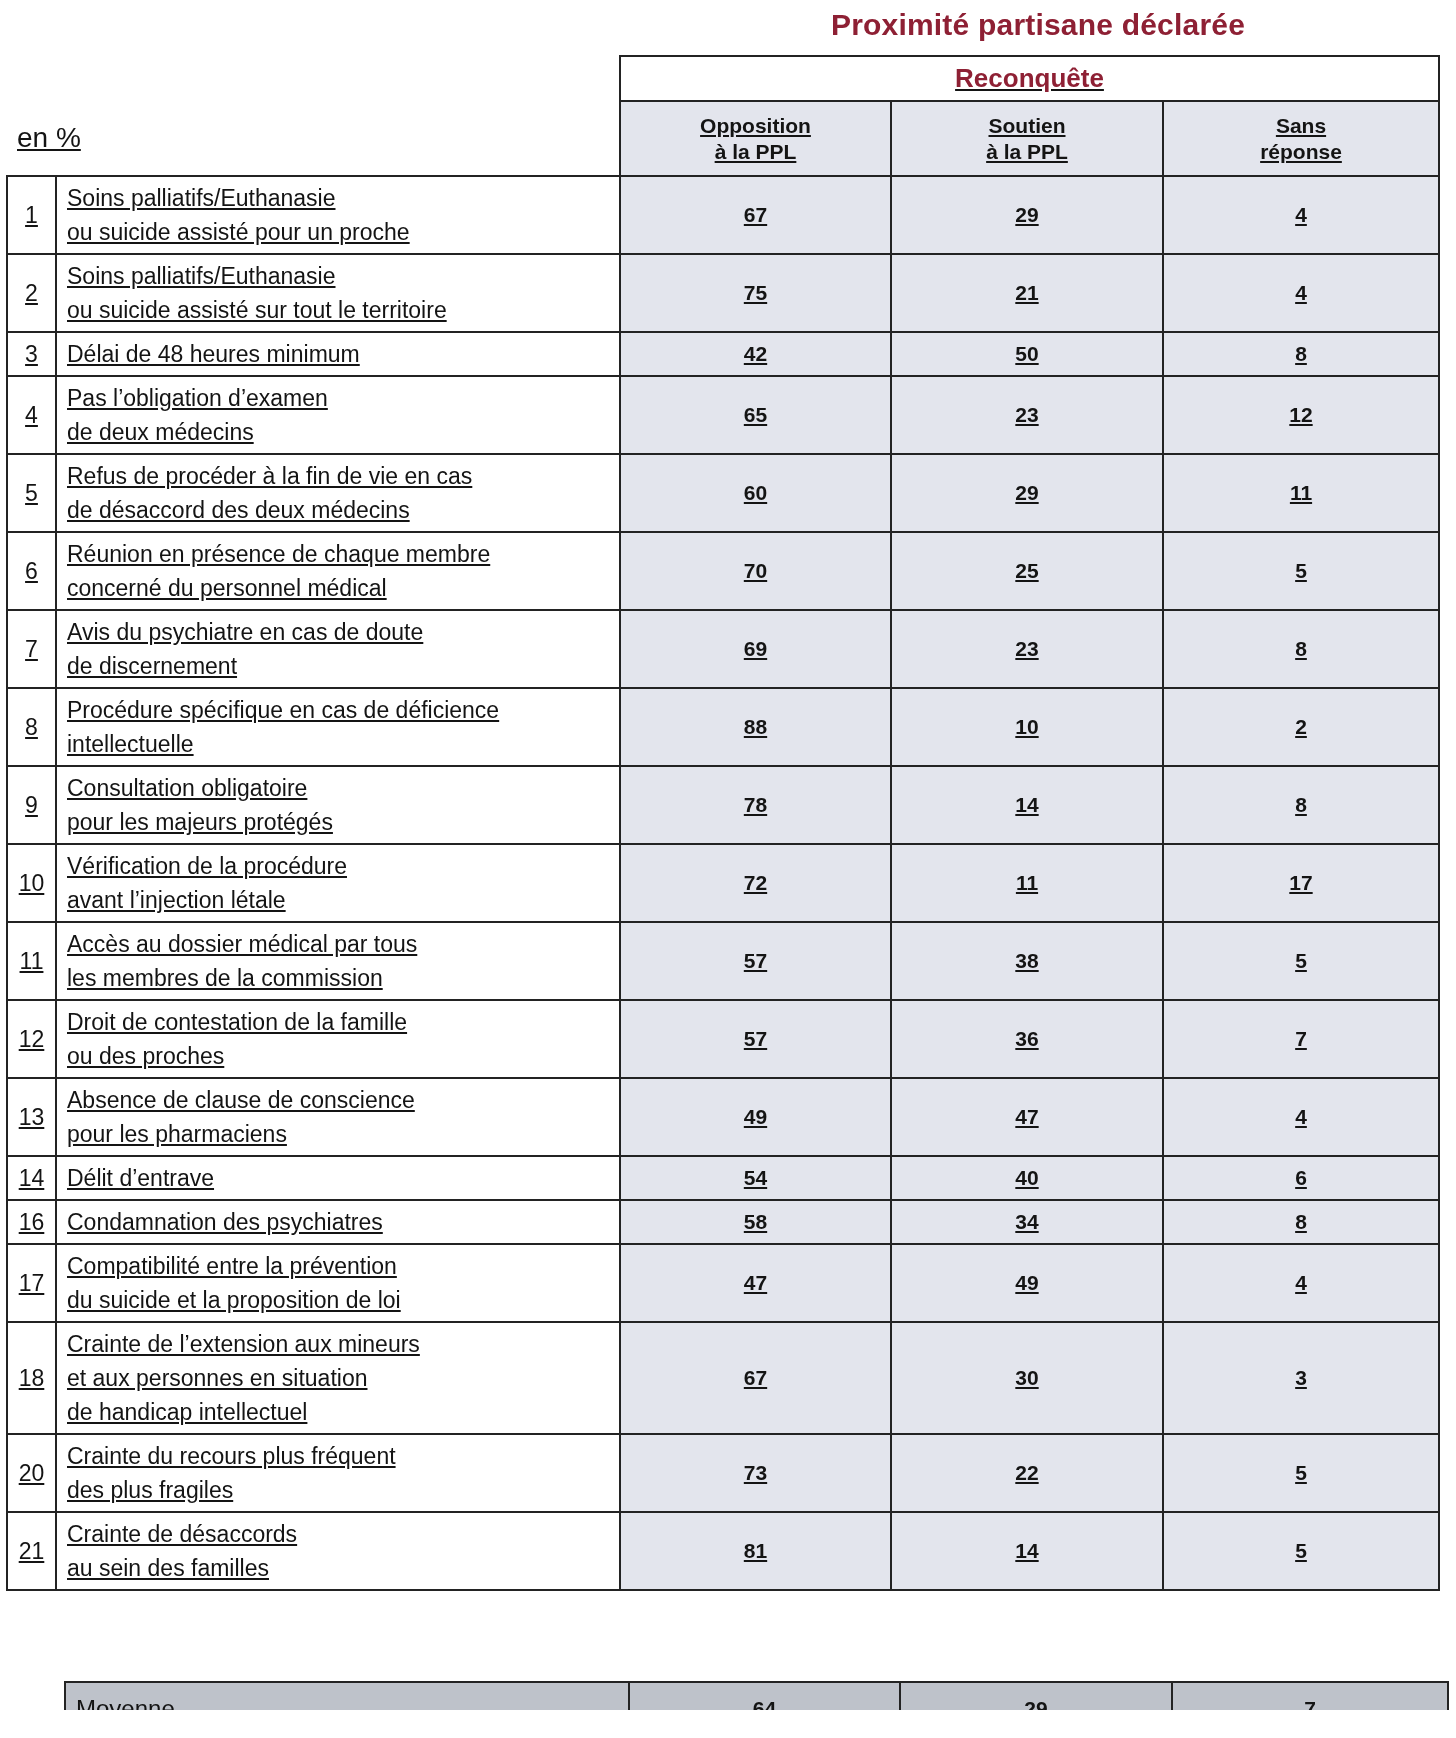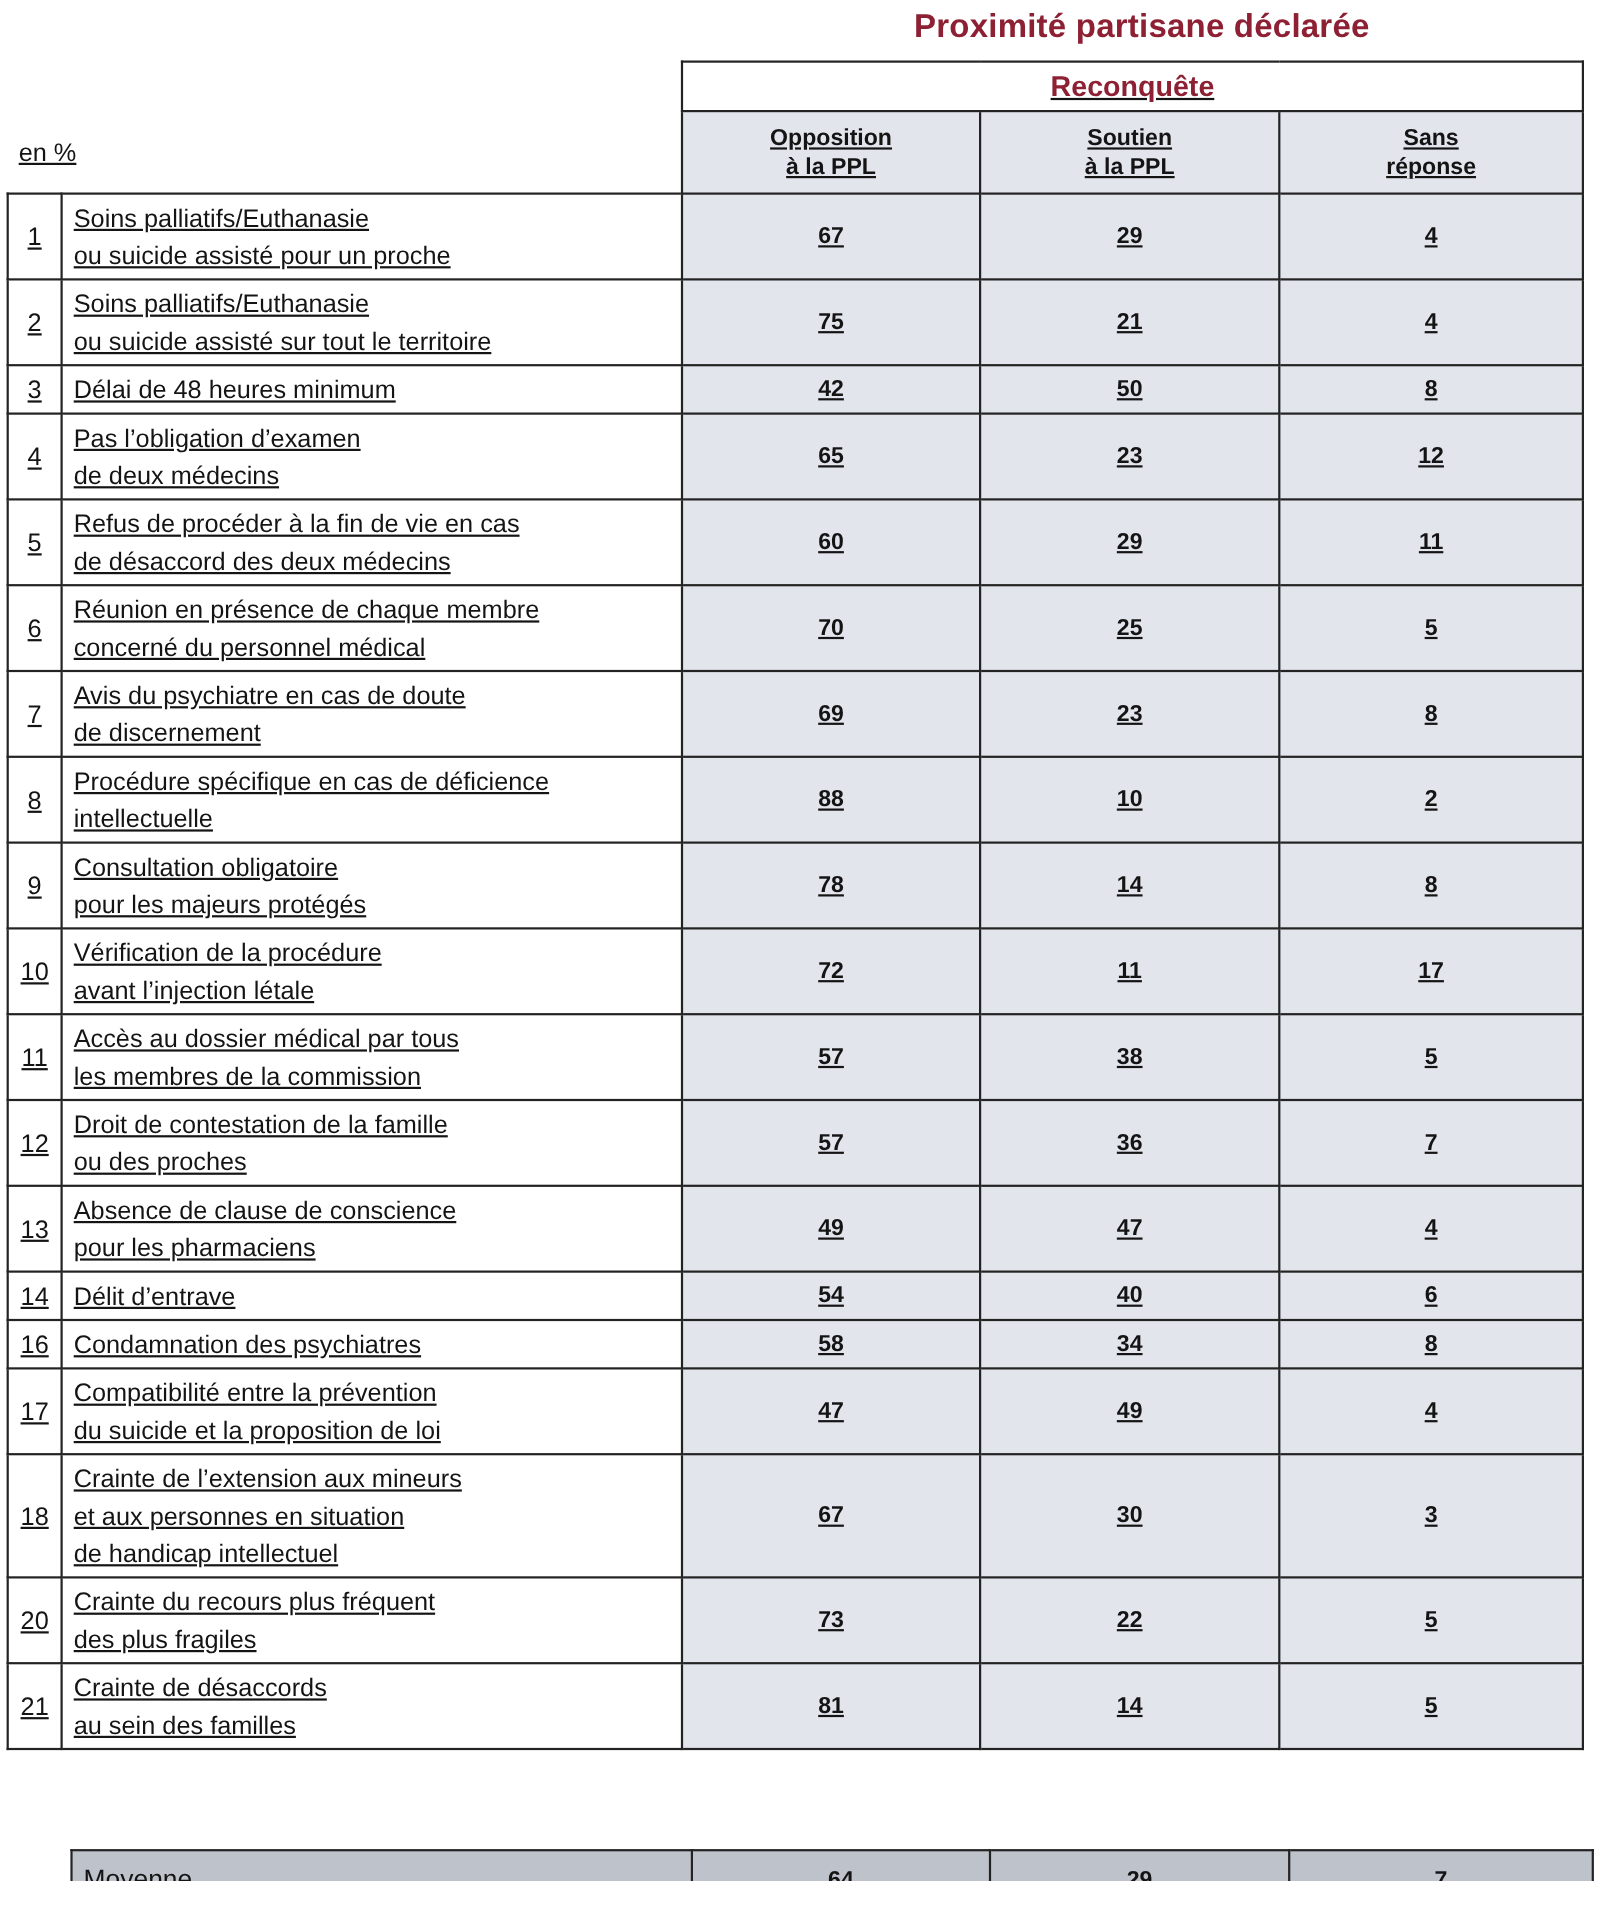--- a/index.html
+++ b/index.html
@@ -26,21 +26,21 @@
   
   .spacer-cell{border:none !important;background:#fff;}
   .group-row{height:45px;}
   .group-cell{
     background:#fff;color:var(--accent);
     font-size:26px;font-weight:bold;text-align:center;vertical-align:middle;
   }
   .cols-row{height:75px;}
   .unit-cell{
     border:none !important;background:#fff;vertical-align:middle;
-    text-align:left;padding-left:10px;font-size:23px;font-weight:normal;
+    text-align:left;padding-left:10px;font-size:28px;font-weight:normal;
   }
   .col-head{
     background:var(--cell-bg);font-size:21px;font-weight:bold;line-height:26px;
     text-align:center;vertical-align:middle;white-space:pre-line;padding:4px 2px;
   }
 
   
   .num-cell{
     background:#fff;text-align:center;vertical-align:middle;
     font-size:23px;padding:0 2px;

